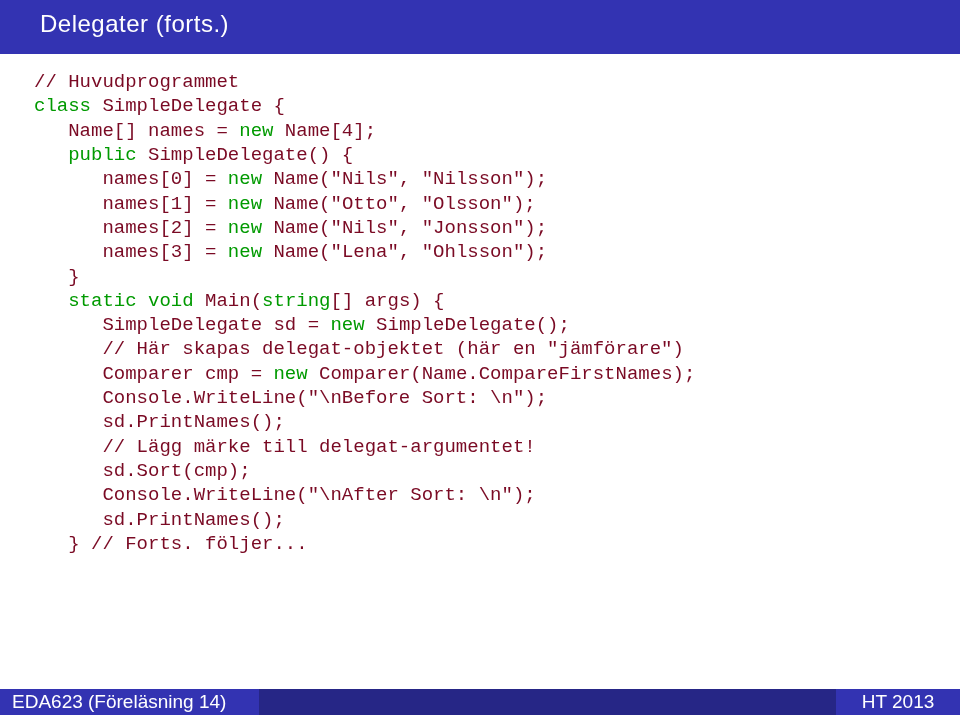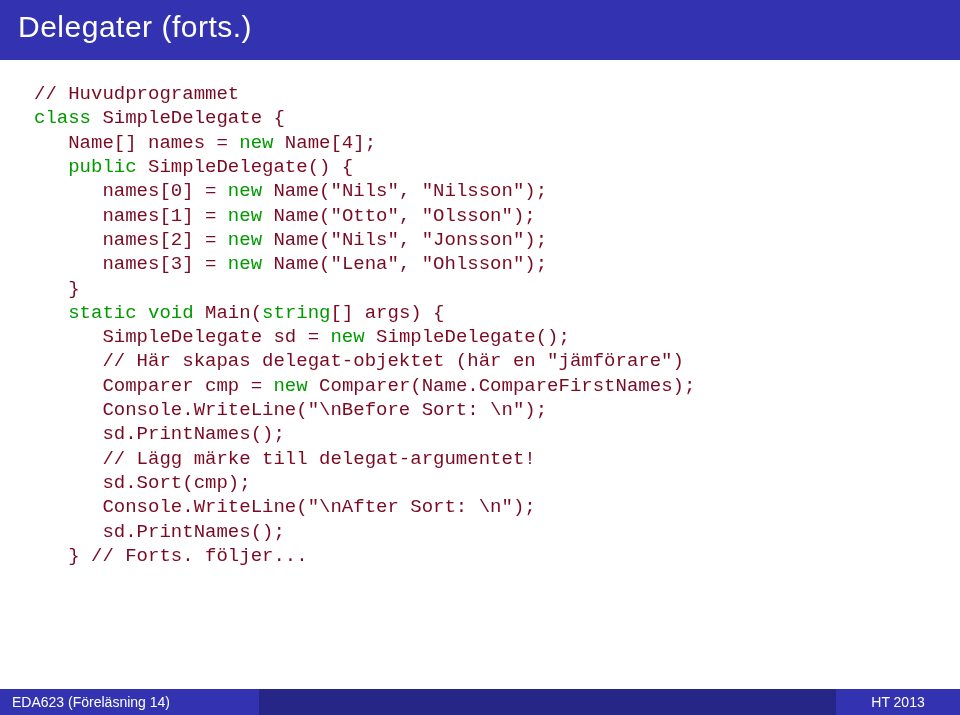--- a/index.html
+++ b/index.html
@@ -14,43 +14,43 @@
   .slide {
     width: 960px;
     height: 715px;
     display: flex;
     flex-direction: column;
     box-sizing: border-box;
   }
   .title-bar {
     background: #3333b2;
     color: #fff;
-    padding: 10px 22px 16px 18px;
-    font-size: 30px;
+    padding: 10px 22px 16px 40px;
+    font-size: 24px;
     font-weight: 300;
     letter-spacing: 0.5px;
   }
   .body {
     flex: 1;
-    padding: 22px 34px 0 34px;
+    padding: 16px 34px 0 34px;
     box-sizing: border-box;
   }
   pre.code {
     margin: 0;
     font-family: "Courier New", Courier, monospace;
     font-size: 19px;
     line-height: 1.28;
     white-space: pre;
     color: #7a0a24;
   }
   .kw { color: #009a00; }
   .footer {
     display: flex;
     height: 26px;
-    font-size: 14px;
+    font-size: 19px;
     color: #fff;
   }
   .footer .seg {
     display: flex;
     align-items: center;
     padding: 0 12px;
     white-space: nowrap;
   }
   .seg-left {
     background: #3333b2;

